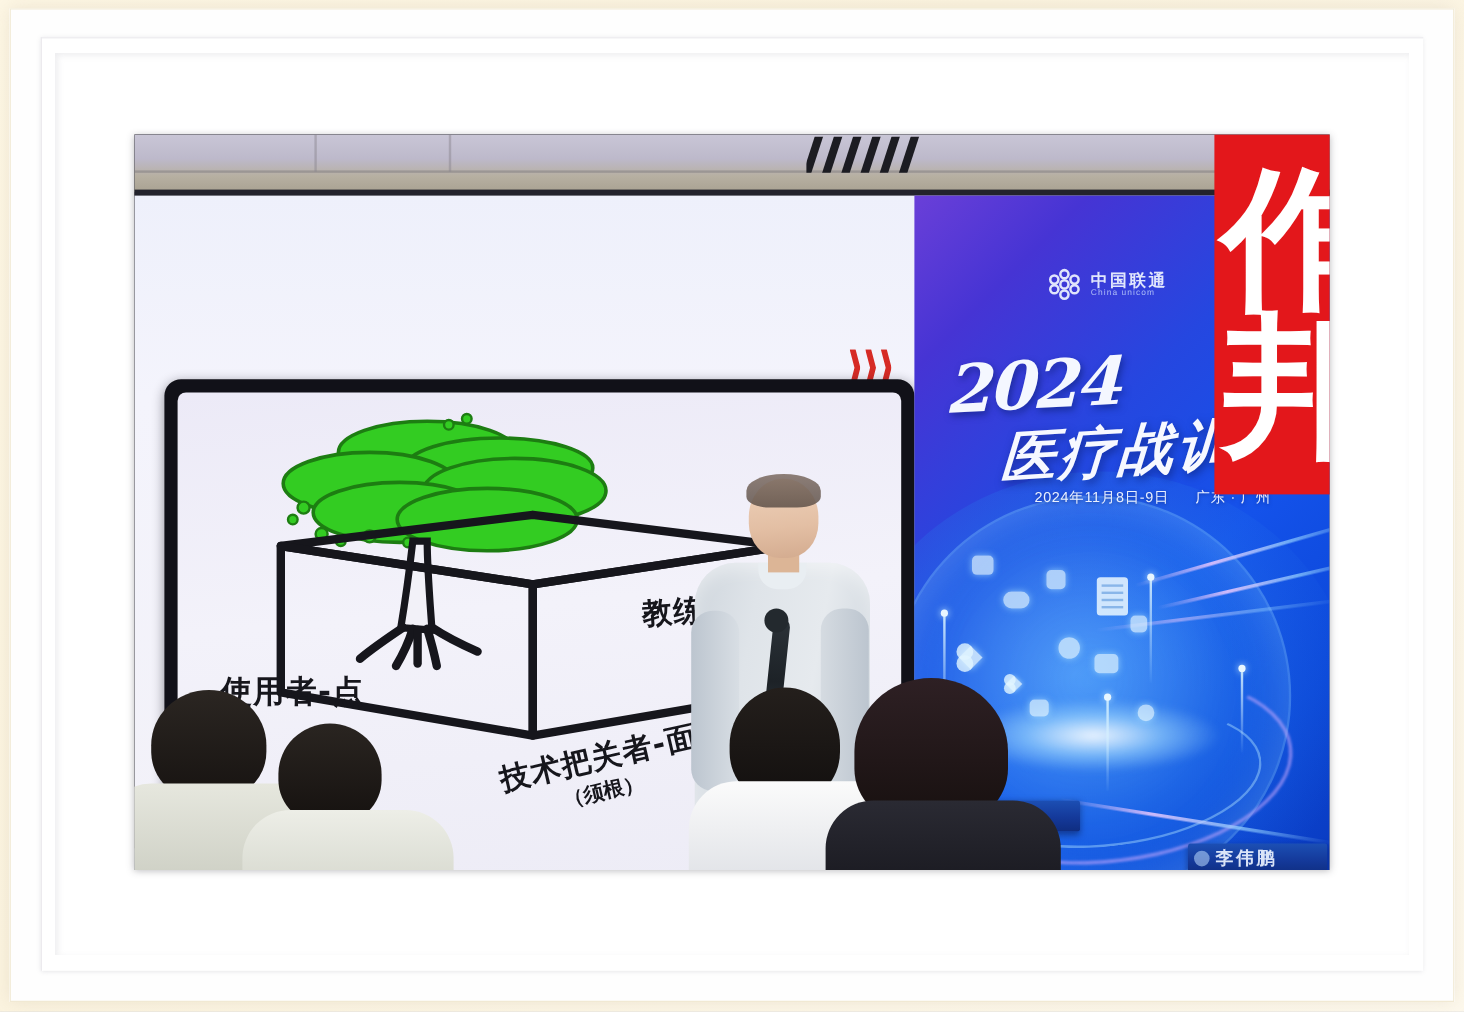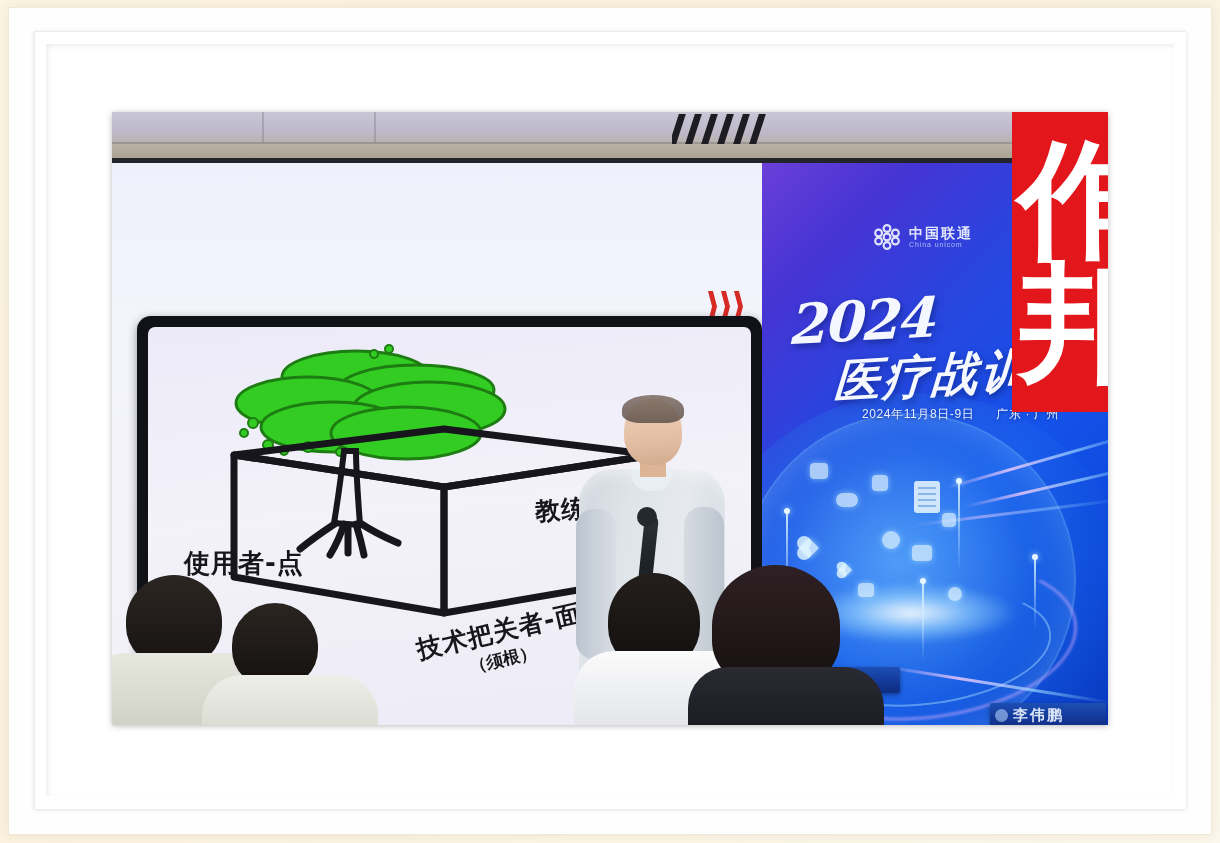--- a/index.html
+++ b/index.html
@@ -73,21 +73,21 @@
       background:#111118;border-radius:14px 14px 3px 3px;
       box-shadow:0 3px 10px rgba(20,20,30,.45);}
   .board-screen{position:absolute;left:11px;top:11px;right:11px;bottom:31px;
       background:linear-gradient(175deg,#eceaf7 0%,#f3f2fa 45%,#edecf6 100%);
       border-radius:7px 7px 2px 2px;overflow:hidden;}
 
   
   .diagram{position:absolute;left:0;top:0;width:100%;height:100%;}
   .dlabel{position:absolute;color:#16161c;font-weight:bold;white-space:nowrap;
       font-family:"DejaVu Sans","Liberation Sans",sans-serif;}
-  #lbl-user{left:36px;top:219px;font-size:26px;letter-spacing:1px;}
+  #lbl-user{left:36px;top:232px;font-size:26px;letter-spacing:1px;}
   #lbl-coach{left:387px;top:165px;font-size:25px;letter-spacing:1px;
       transform:rotate(-4deg);}
   #lbl-tech{left:267px;top:288px;font-size:25px;letter-spacing:1px;
       transform:rotate(-13deg);}
   #lbl-tech-sub{left:321px;top:321px;font-size:17px;transform:rotate(-13deg);}
   #lbl-body{left:130px;top:352px;font-size:26px;letter-spacing:1px;}
   #lbl-body-sub{left:133px;top:388px;font-size:17px;}
 
   
   .person{position:absolute;left:464px;top:236px;width:150px;height:380px;}

